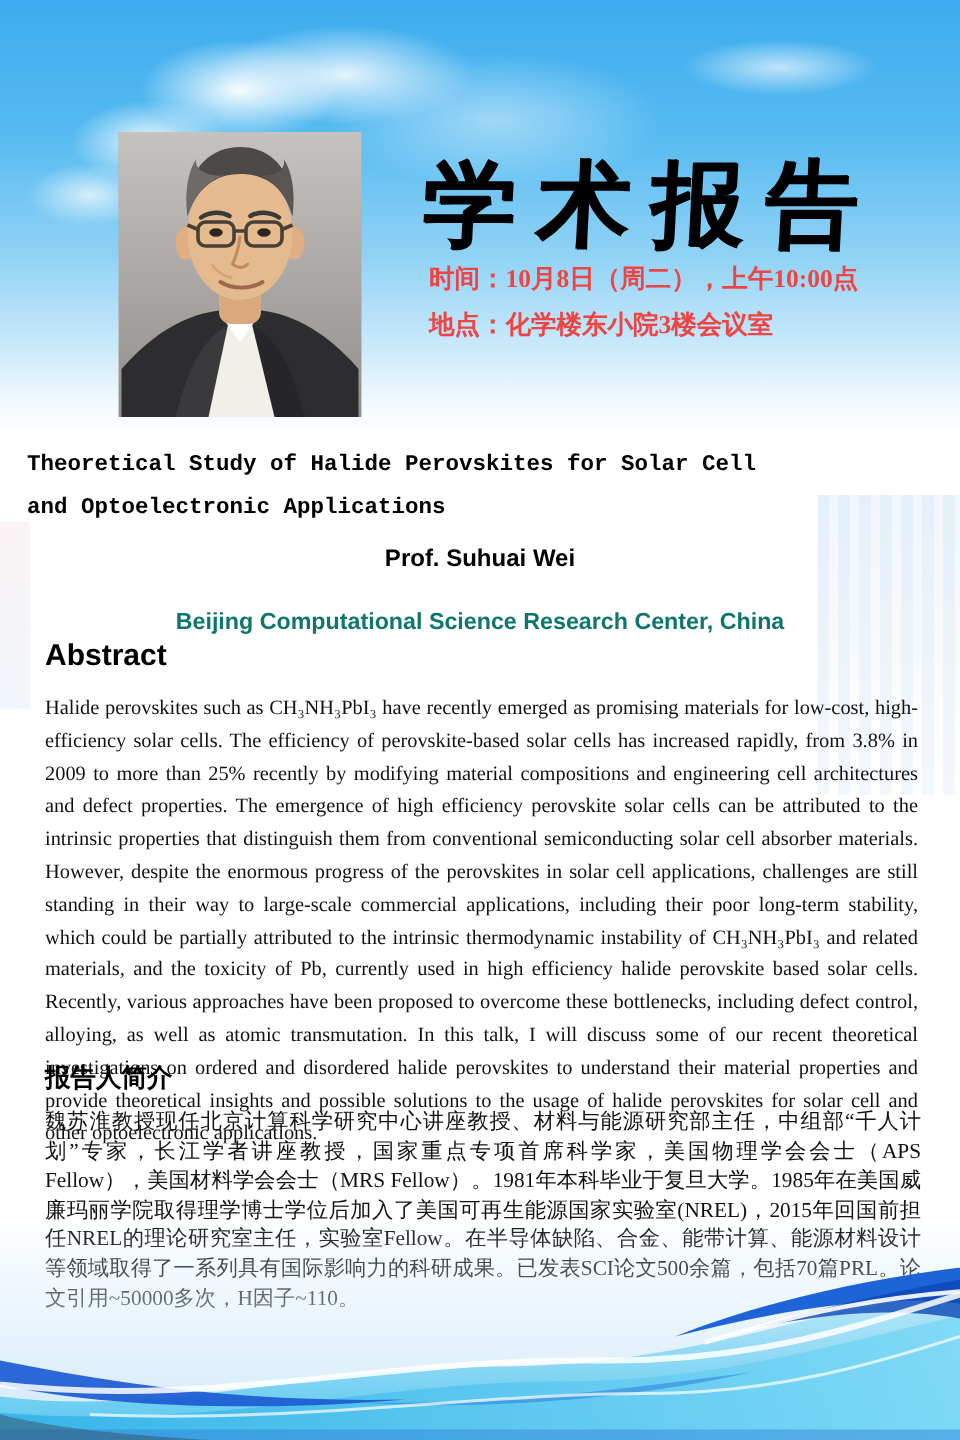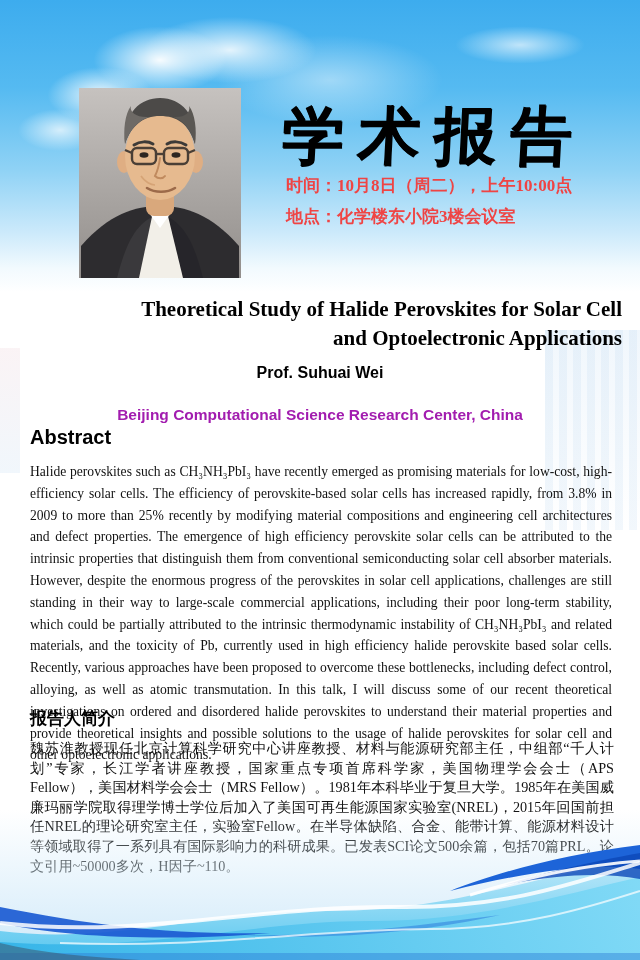--- a/index.html
+++ b/index.html
@@ -38,33 +38,33 @@
 
   
   .info-block {
     position:absolute; left:286px; top:177px;
     font-size:17px; font-weight:600; color:#ef4444; line-height:18px;
   }
   .info-line { margin-bottom:13px; }
 
   
   .main-title {
-    position:absolute; left:18px; top:295px; width:604px; text-align:right;
-    font-family:Liberation Serif, serif; font-weight:bold;
-    font-size:21px; line-height:29px; color:#000;
+    position:absolute; left:18px; top:295px; width:604px; text-align:left;
+    font-family:Liberation Mono, monospace; font-weight:bold;
+    font-size:15px; line-height:29px; color:#000;
   }
   .speaker {
     position:absolute; left:18px; top:364px; width:604px; text-align:center;
     font-family:"Liberation Sans", sans-serif; font-weight:bold;
     font-size:16px; color:#000000;
   }
   .affiliation {
     position:absolute; left:18px; top:406px; width:604px; text-align:center;
     font-family:"Liberation Sans", sans-serif; font-weight:bold;
-    font-size:15.5px; color:#a21caf;
+    font-size:15.5px; color:#0f766e;
   }
   .abstract-heading {
     position:absolute; left:30px; top:426px;
     font-family:Liberation Sans, sans-serif; font-weight:bold; font-size:20px;text-align:center;
   }
   .abstract-body {
     position:absolute; left:30px; top:461px; width:582px;
     font-family:"Liberation Serif", serif; font-size:13.6px;
     line-height:21.8px; text-align:justify; color:#111;
   }

